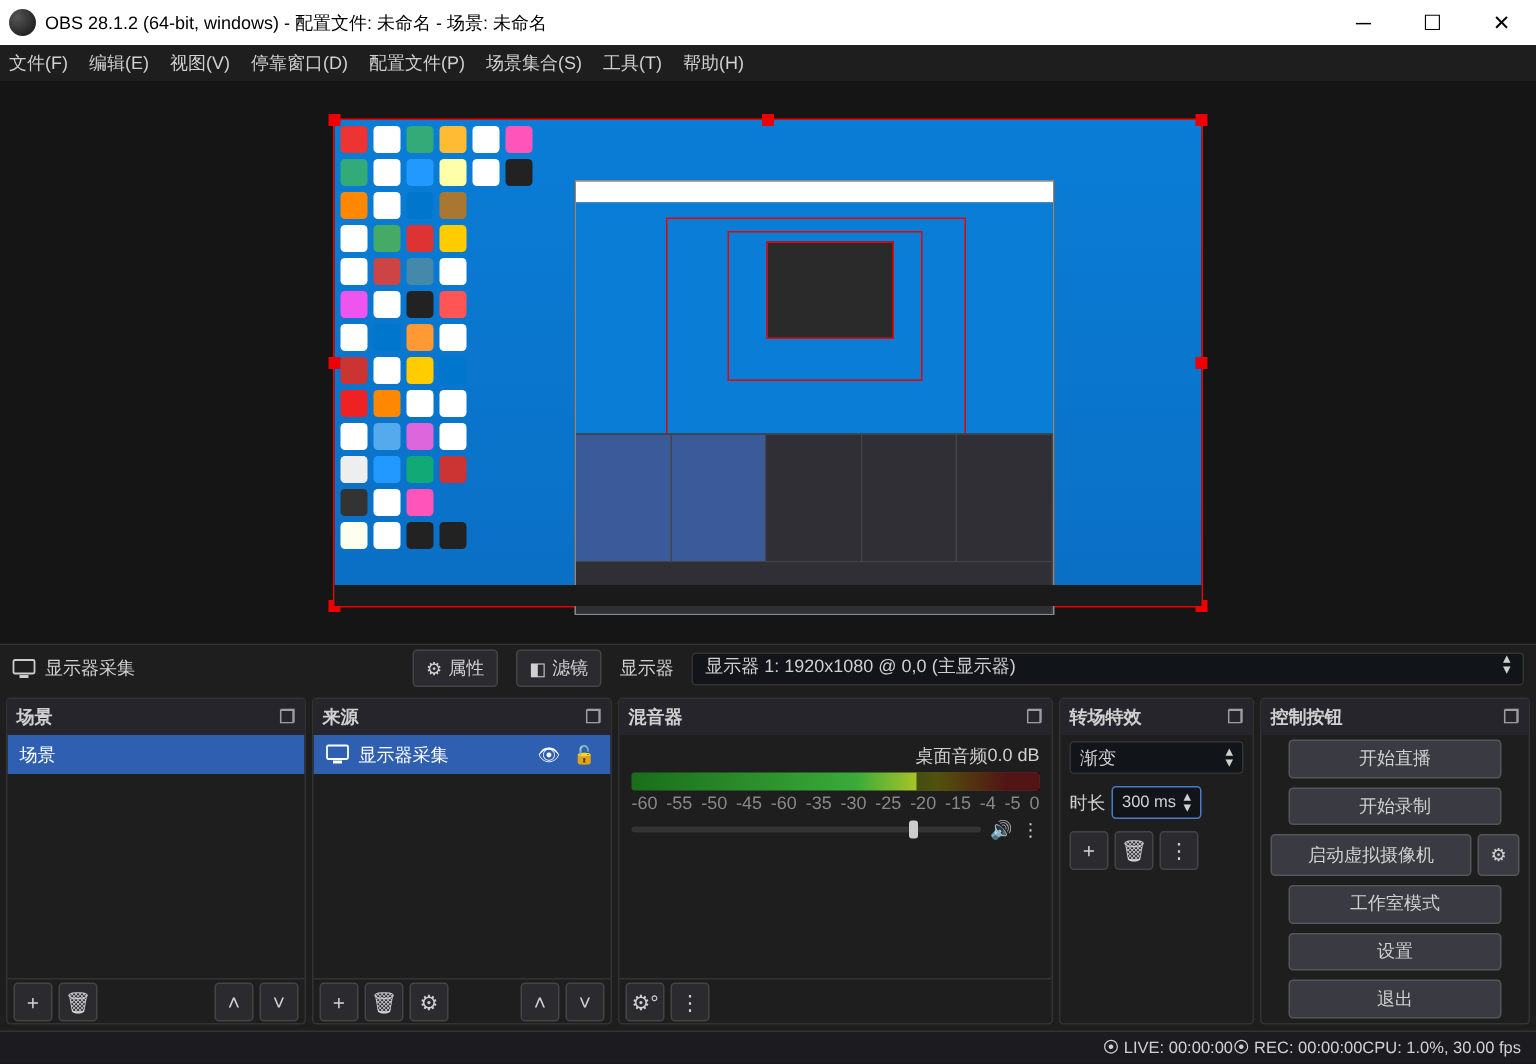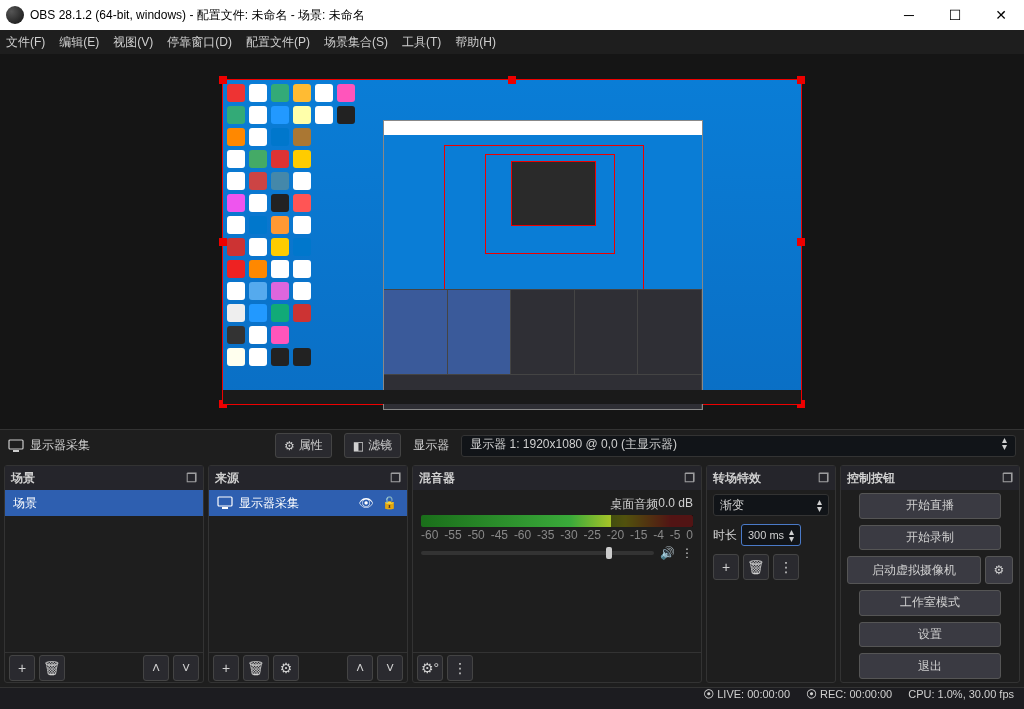--- a/index.html
+++ b/index.html
@@ -56,21 +56,21 @@
 .slider-row { display:flex; align-items:center; gap:6px; margin-top:4px; }
 .slider { flex:1; height:4px; background:#333; border-radius:2px; position:relative; }
 .slider::after { content:''; position:absolute; right:18%; top:-4px; width:6px; height:12px; background:#ccc; border-radius:2px; }
 .trans-row { display:flex; align-items:center; gap:4px; padding:4px 6px; }
 .trans-select { flex:1; background:#111418; border:1px solid #333; border-radius:3px; height:22px; display:flex; align-items:center; padding:0 6px; justify-content:space-between; }
 .trans-input { width:60px; background:#111418; border:1px solid #4a7ac8; border-radius:3px; height:22px; display:flex; align-items:center; padding:0 6px; justify-content:space-between; font-size:11px; }
 .ctrl-btn { height:28px; margin:3px 18px; background:#3a3a42; border:1px solid #555; border-radius:3px; display:flex; align-items:center; justify-content:center; cursor:pointer; font-size:12px; }
 .ctrl-row { display:flex; gap:4px; margin:3px 6px; }
 .ctrl-row .ctrl-btn { margin:0; flex:1; }
 .ctrl-row .gear { width:28px; flex:none; }
-.statusbar { height:22px; background:#1c1c20; border-top:1px solid #333; display:flex; justify-content:flex-end; padding:0 10px; gap:16px; font-size:11px; }
+.statusbar { height:22px; background:#1c1c20; border-top:1px solid #333; display:flex; align-items:center; justify-content:flex-end; padding:0 10px; font-size:11px; }
 .pop-icon { font-size:12px; opacity:0.7; }
 .monitor-svg { width:16px; height:14px; }
 .eye-icon, .lock-icon { width:18px; text-align:center; }
 .sources .list-item .spacer { flex:1; }
 .chevrons { font-size:10px; line-height:7px; display:flex; flex-direction:column; }
 </style>
 </head>
 <body>
 
 <div class="titlebar">

